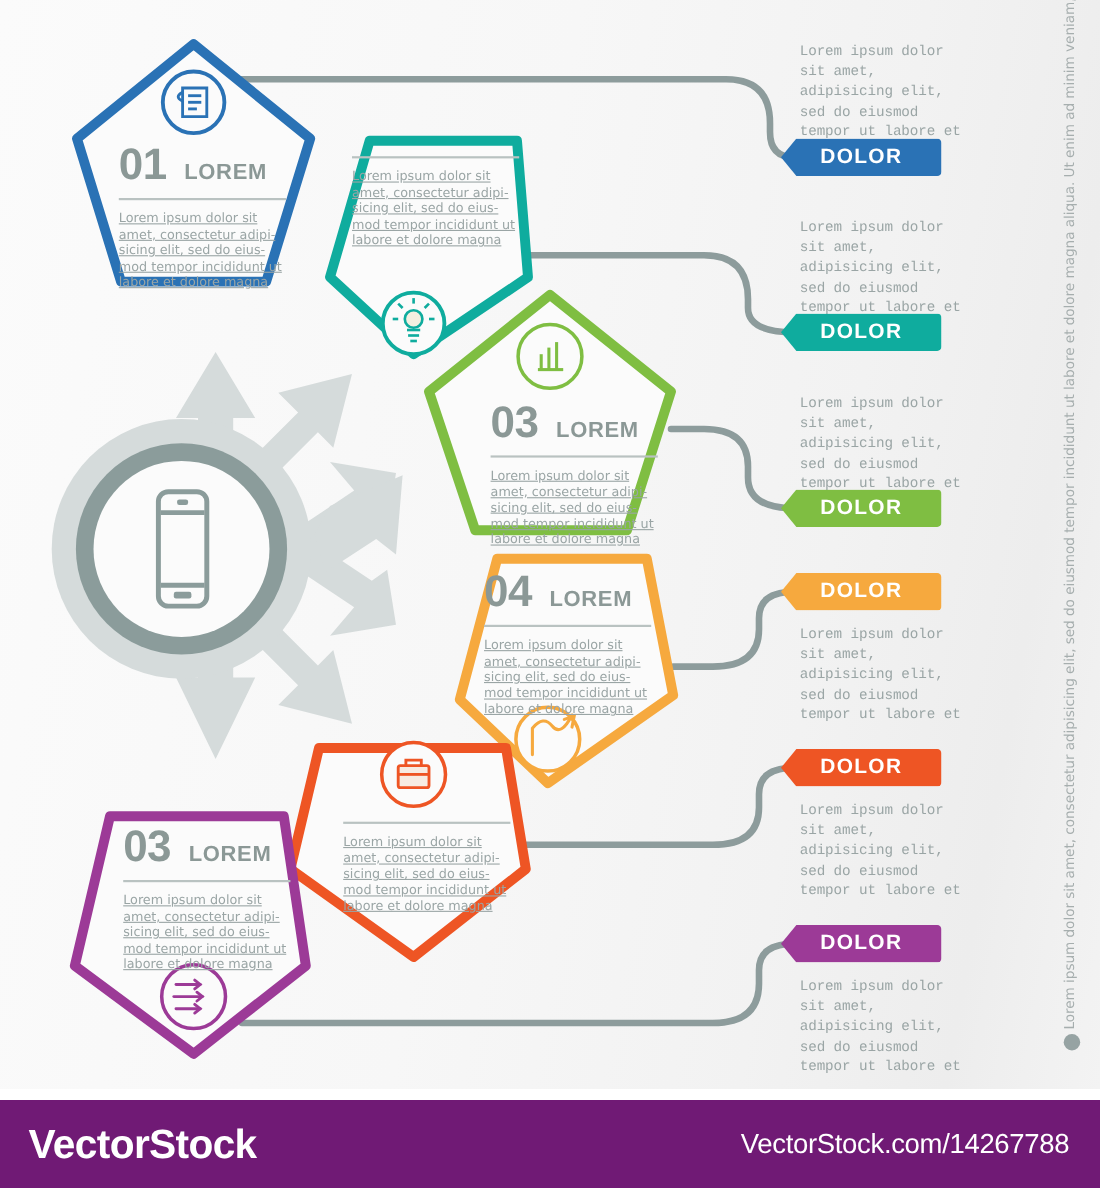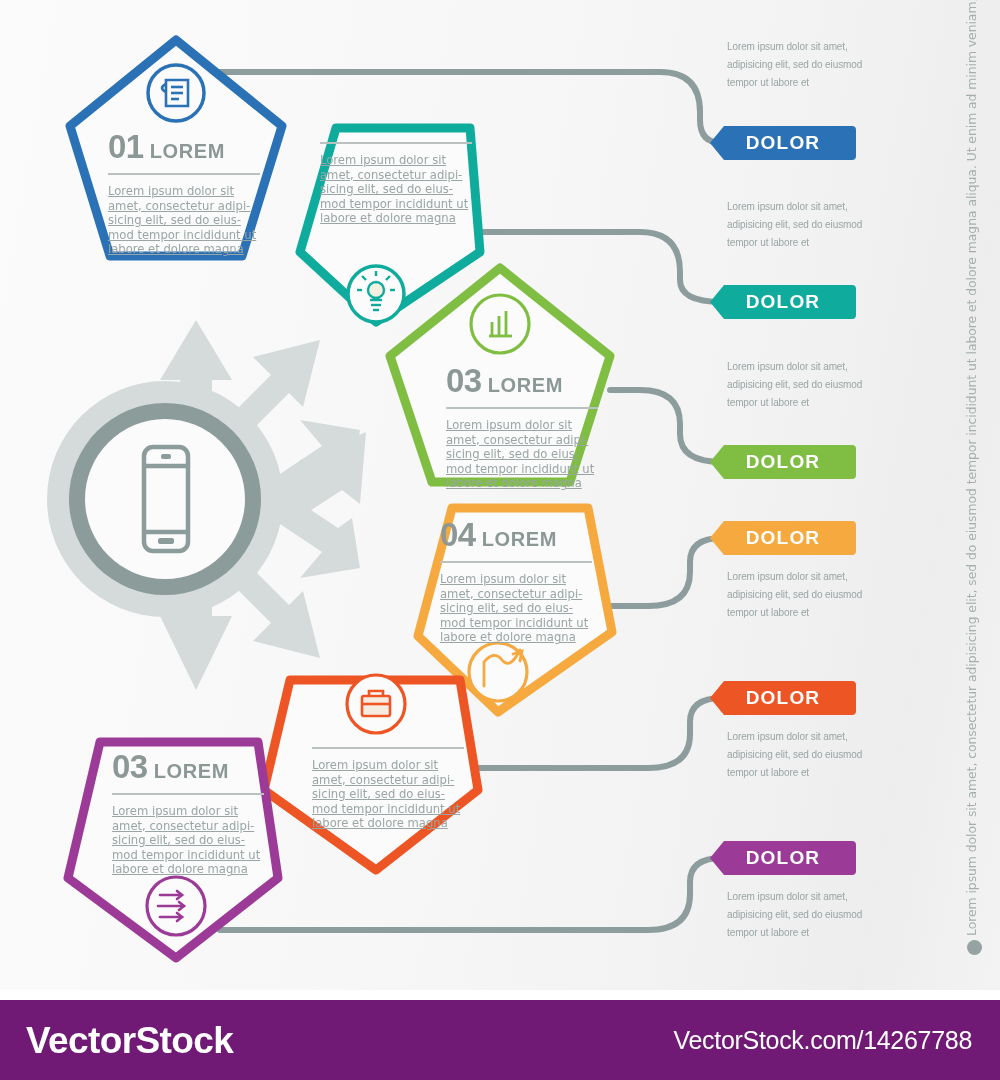--- a/index.html
+++ b/index.html
@@ -20,40 +20,40 @@
 
   
   .layer { position:absolute; left:0; top:0; width:1000px; height:990px; }
   #bg-layer    { z-index:1; }
   #line-layer  { z-index:2; }
   #penta-layer { z-index:4; }
 
   
   .rt {
     position:absolute; z-index:3; width:150px;
-    font-size:10px; line-height:18.2px; color:#9aa5a5;
-    font-family:Liberation Sans, sans-serif; letter-spacing:-0.1px;
+    font-size:13px; line-height:18.2px; color:#9aa5a5;
+    font-family:Liberation Mono, monospace; letter-spacing:-0.1px;
   }
 
   
   .badge {
     position:absolute; z-index:5; width:146px; height:34px;
     display:flex; align-items:center; justify-content:center;
     color:#ffffff; font-size:19px; font-weight:bold; letter-spacing:1.2px;
     font-family:"Liberation Sans", sans-serif;
     clip-path:polygon(14px 0, 100% 0, 100% 100%, 14px 100%, 0 50%);
     border-radius:0 4px 4px 0;
   }
 
   
   .pbox { position:absolute; z-index:6; width:190px; text-align:left; }
   .pttl { font-family:"Liberation Sans", sans-serif; color:#8b9896;
           font-weight:bold; white-space:nowrap; }
-  .pttl .num { font-size:33px; letter-spacing:-0.5px; }
-  .pttl .word { font-size:20px; letter-spacing:0.6px; margin-left:6px; }
+  .pttl .num { font-size:40px; letter-spacing:-0.5px; }
+  .pttl .word { font-size:20px; letter-spacing:0.6px; margin-left:16px; }
   .prule { height:2px; background:#b9c2c1; margin:7px 0 9px 0; width:152px; }
   .pdesc { font-size:11.6px; line-height:14.6px; color:#9aa5a5;
            font-family:"DejaVu Sans", sans-serif; width:150px;text-decoration:underline; }
 
   
   #side-text {
     position:absolute; z-index:7; right:14px; top:36px;
     height:900px; width:22px;
     writing-mode:vertical-rl; transform:rotate(180deg);
     font-size:12.4px; color:#a6aeae; letter-spacing:-0.05px;

